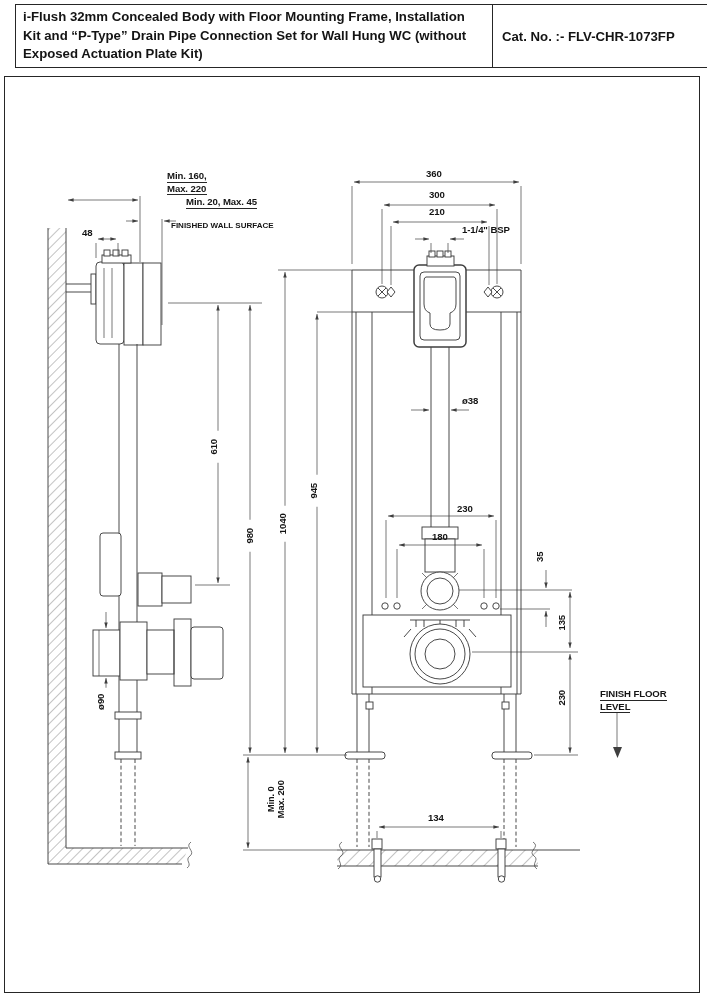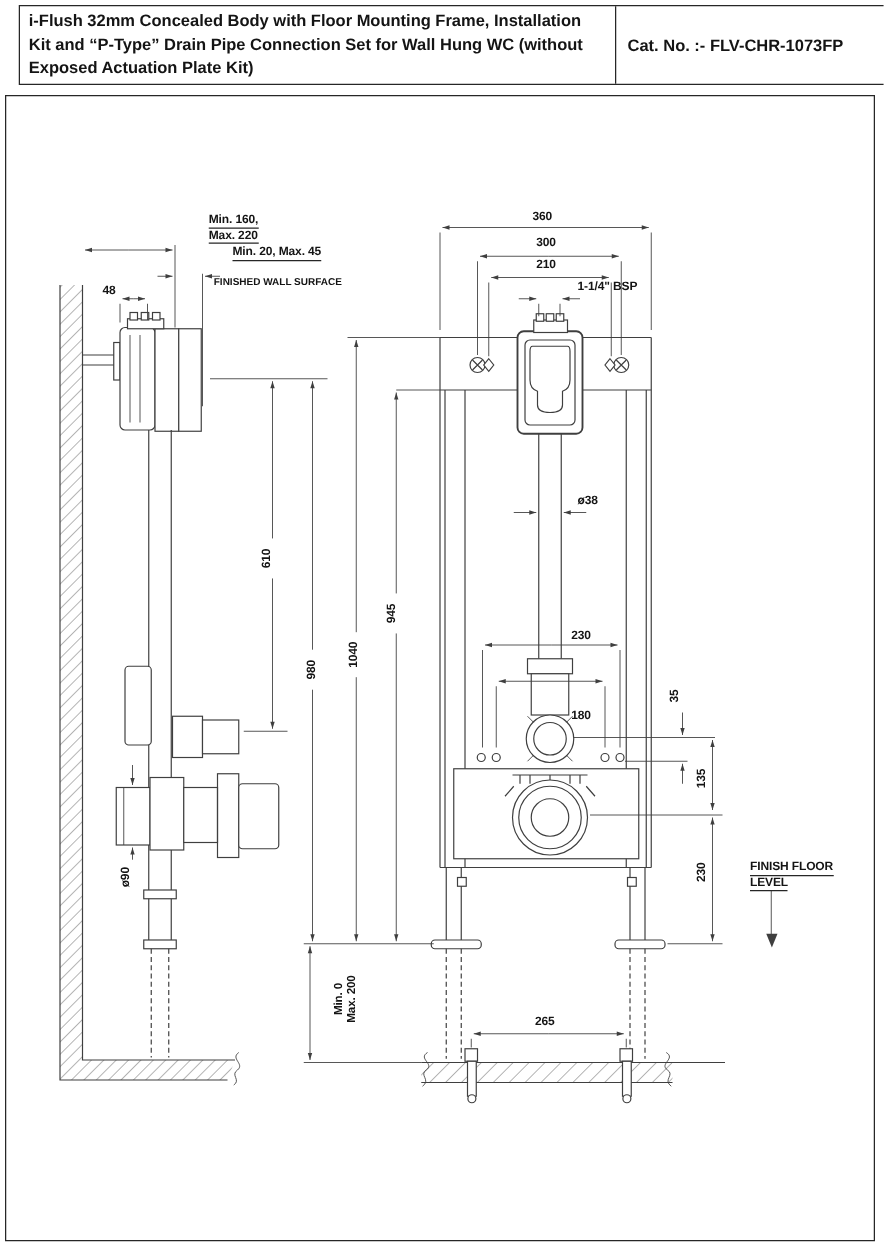--- a/index.html
+++ b/index.html
@@ -232,32 +232,32 @@
   <div class="lb" style="left:429px; top:206px;">210</div>
   <div class="lb" style="left:462px; top:224px;">1-1/4" BSP</div>
   <div class="lb" style="left:462px; top:395px;">ø38</div>
 
   <div class="lb rot" style="left:198px; top:441px; width:30px;">610</div>
   <div class="lb rot" style="left:234px; top:530px; width:30px;">980</div>
   <div class="lb rot" style="left:265px; top:518px; width:34px;">1040</div>
   <div class="lb rot" style="left:298px; top:485px; width:30px;">945</div>
 
   <div class="lb" style="left:457px; top:503px;">230</div>
-  <div class="lb" style="left:457px; top:531px;margin-top:36px;">180</div>
+  <div class="lb" style="left:432px; top:531px;">180</div>
 
   <div class="lb rot" style="left:529px; top:551px; width:20px;">35</div>
   <div class="lb rot" style="left:548px; top:617px; width:26px;">135</div>
   <div class="lb rot" style="left:548px; top:692px; width:26px;">230</div>
   <div class="lb rot" style="left:87px; top:696px; width:26px;">ø90</div>
 
   <div class="lb" style="left:600px; top:678px;margin-top:10px;">
     <div class="u">FINISH FLOOR</div>
     <div class="u" style="display:inline-block;">LEVEL</div>
   </div>
 
   <div class="lb rot" style="left:250px; top:789px; width:50px; font-size:9.3px; line-height:1.1;">
     <div>Min. 0</div>
     <div>Max. 200</div>
   </div>
 
-  <div class="lb" style="left:428px; top:812px;">265</div>
+  <div class="lb" style="left:428px; top:812px;">134</div>
 
 </div>
 
 </body></html>

